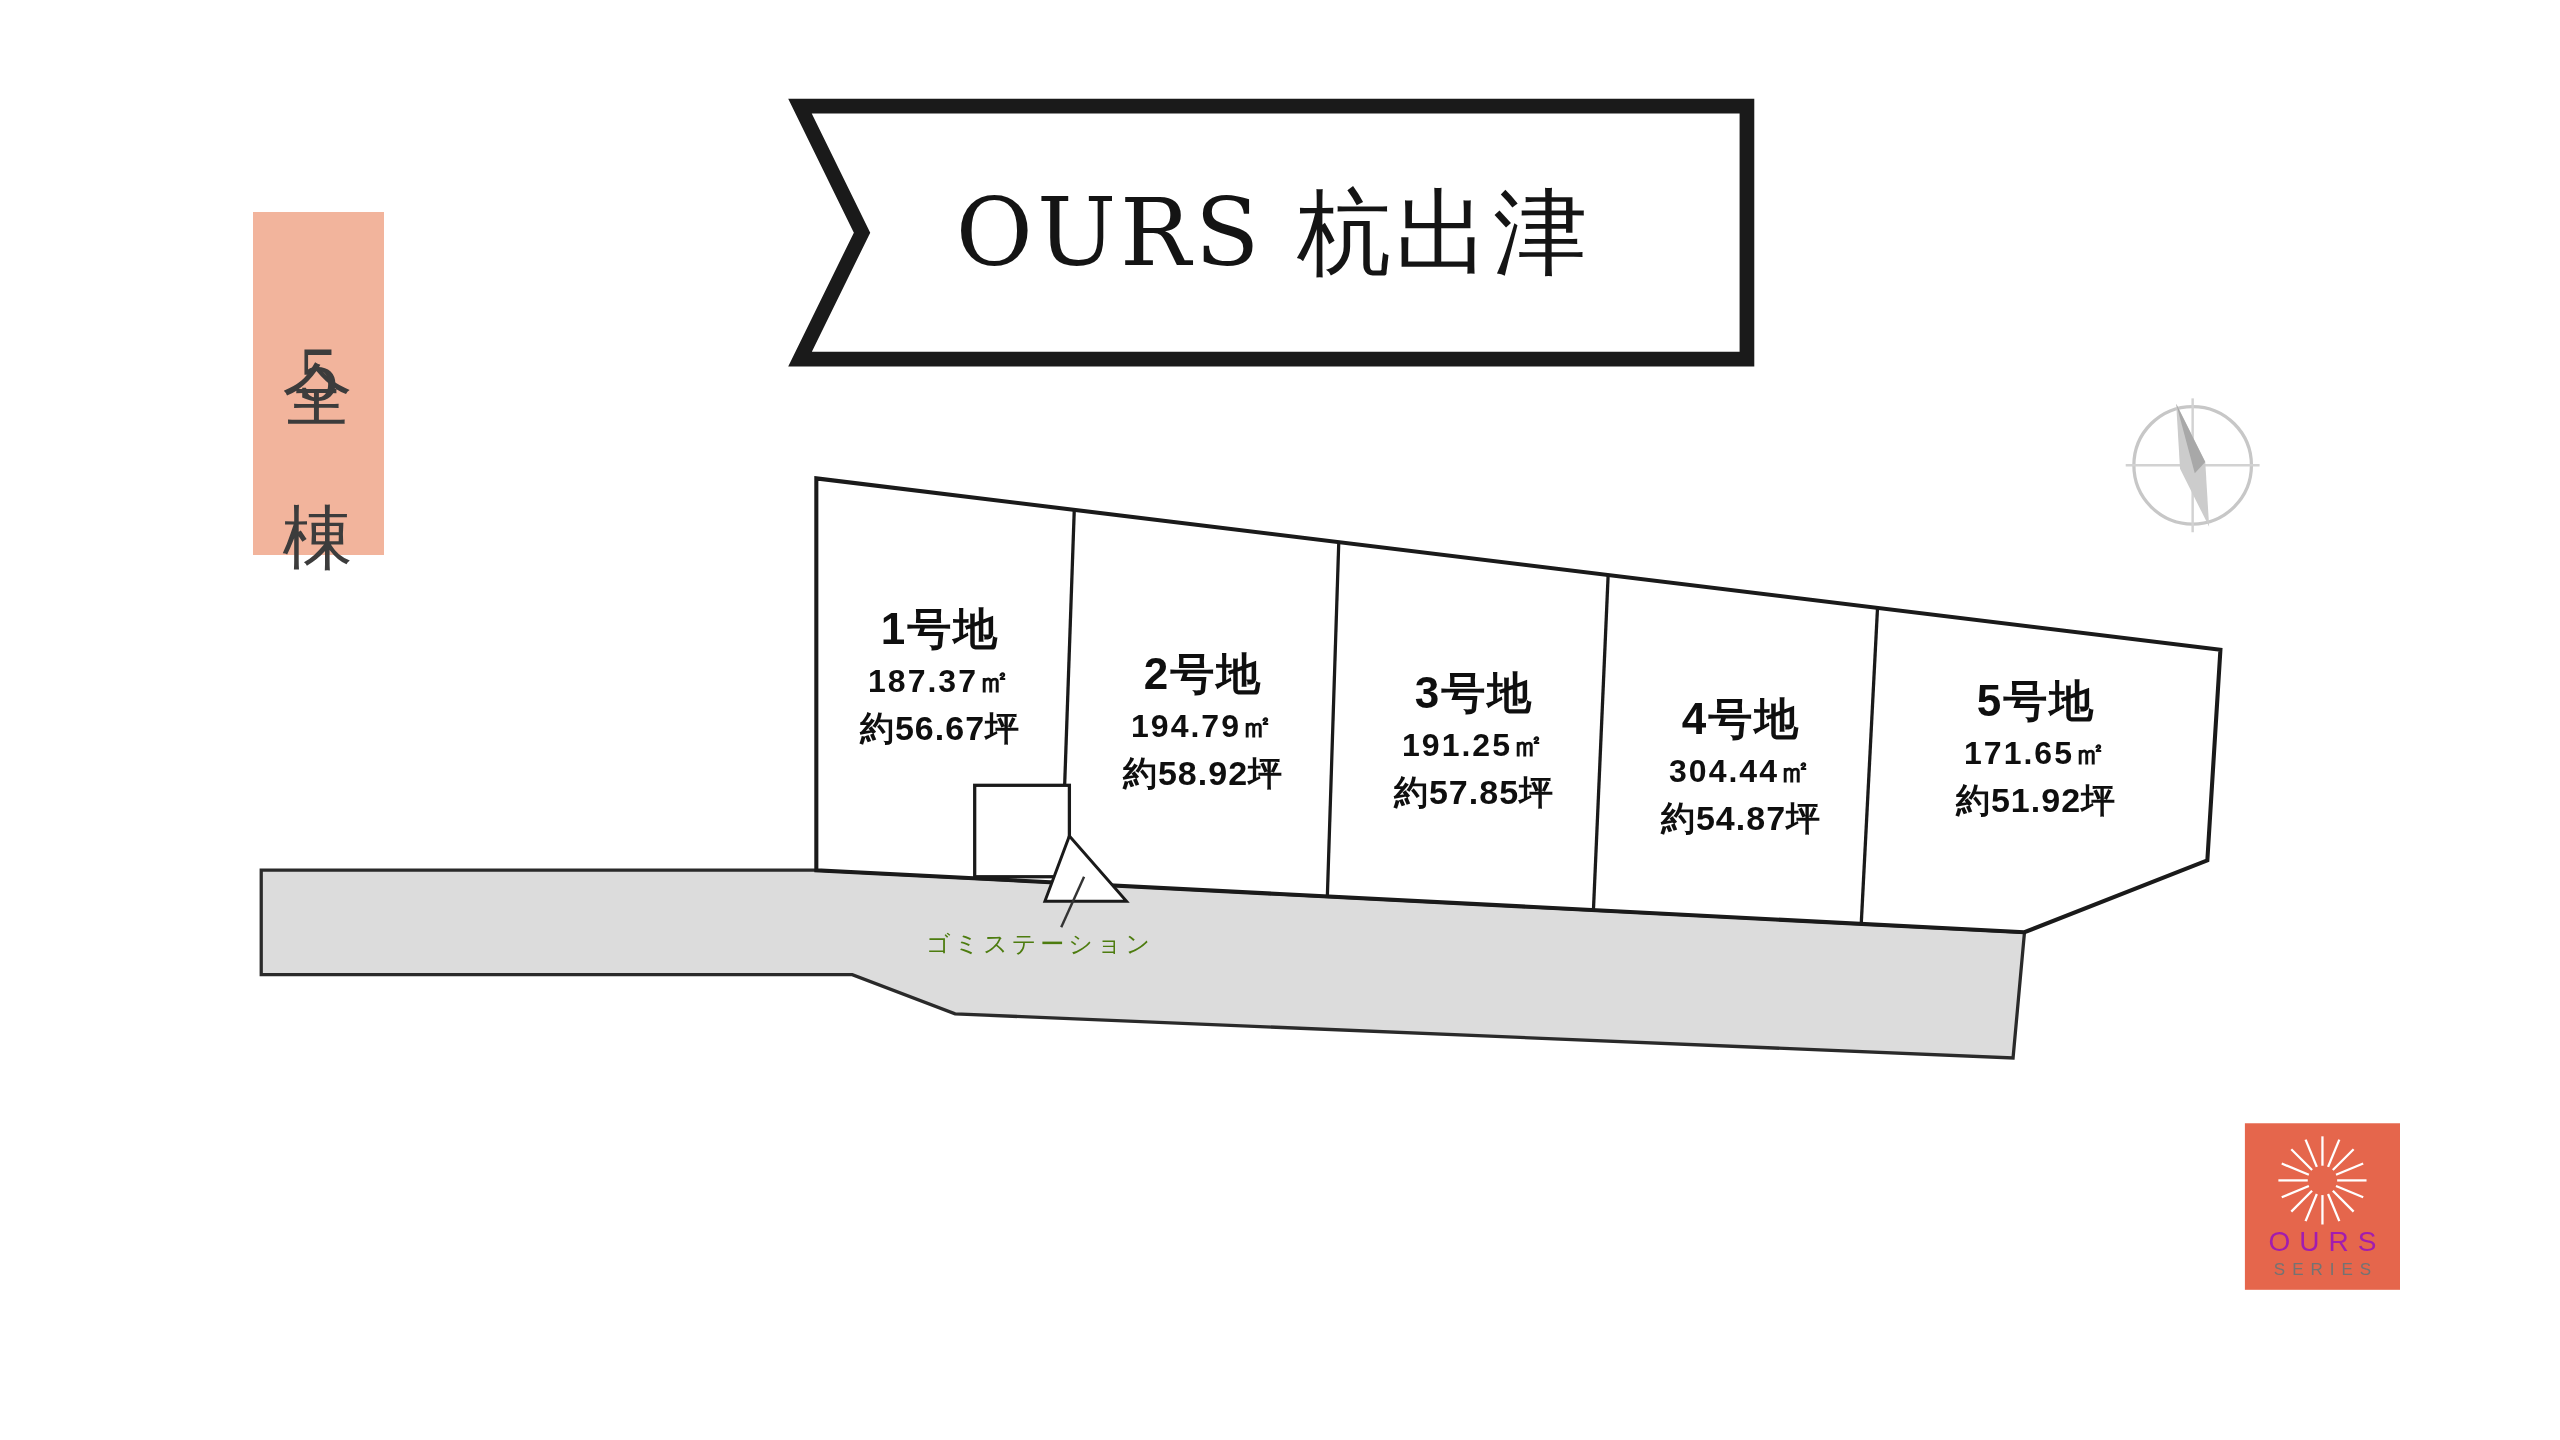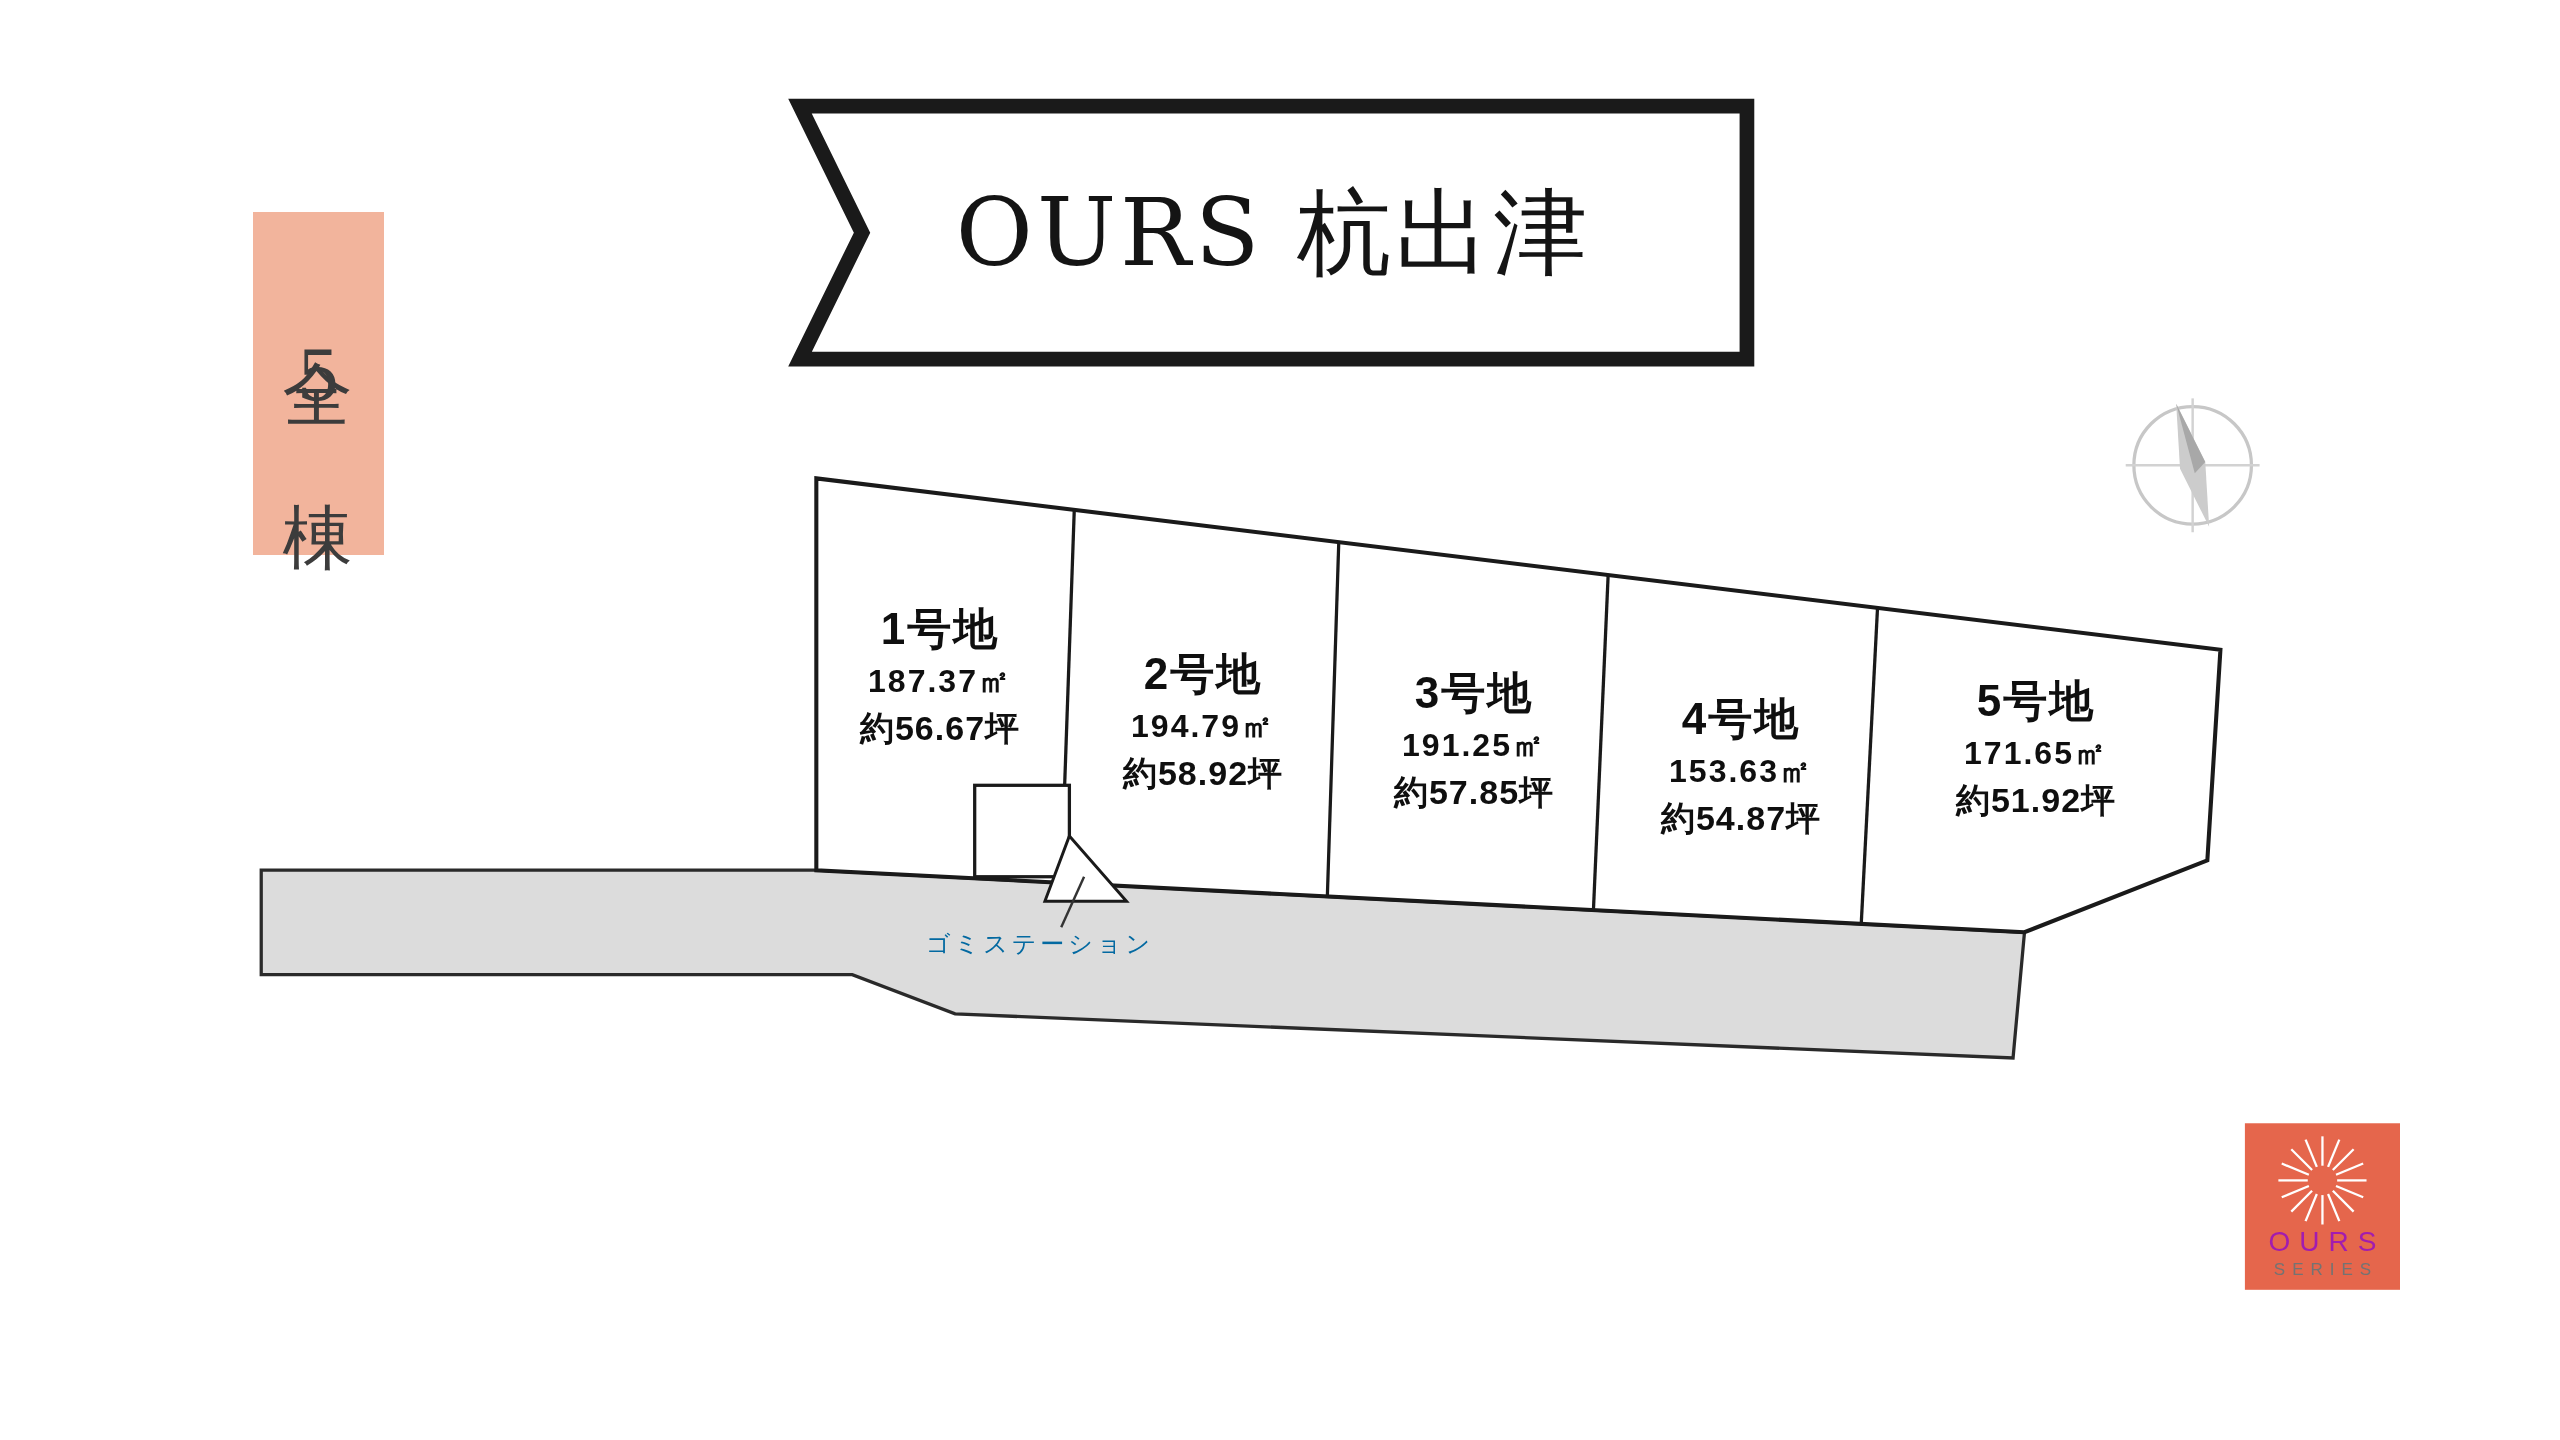--- a/index.html
+++ b/index.html
@@ -41,21 +41,21 @@
   .plot-tsubo{font-size:34px;font-weight:600;line-height:44px;letter-spacing:1px;}
   .pl1{left:940px;top:602px;}
   .pl2{left:1203px;top:647px;}
   .pl3{left:1474px;top:666px;}
   .pl4{left:1741px;top:692px;}
   .pl5{left:2036px;top:674px;}
 
   
   .garbage-label{
     position:absolute;left:1040px;top:928px;transform:translateX(-50%);
-    font-size:24px;color:#0369a1;letter-spacing:4px;white-space:nowrap;
+    font-size:24px;color:#4d7c0f;letter-spacing:4px;white-space:nowrap;
   }
 
   
   .logo-wordmark{
     position:absolute;left:2245px;top:1226px;width:155px;text-align:center;
     color:#a21caf;font-size:28px;line-height:32px;letter-spacing:9px;font-weight:400;
     text-indent:9px;
   }
   .logo-series{
     position:absolute;left:2245px;top:1262px;width:155px;text-align:center;
@@ -134,21 +134,21 @@
     <div class="plot-area">194.79㎡</div>
     <div class="plot-tsubo">約58.92坪</div>
   </div>
   <div class="plot-label pl3">
     <div class="plot-name">3号地</div>
     <div class="plot-area">191.25㎡</div>
     <div class="plot-tsubo">約57.85坪</div>
   </div>
   <div class="plot-label pl4">
     <div class="plot-name">4号地</div>
-    <div class="plot-area">153.63㎡</div>
+    <div class="plot-area">304.44㎡</div>
     <div class="plot-tsubo">約54.87坪</div>
   </div>
   <div class="plot-label pl5">
     <div class="plot-name">5号地</div>
     <div class="plot-area">171.65㎡</div>
     <div class="plot-tsubo">約51.92坪</div>
   </div>
 
   <div class="garbage-label">ゴミステーション</div>
 

